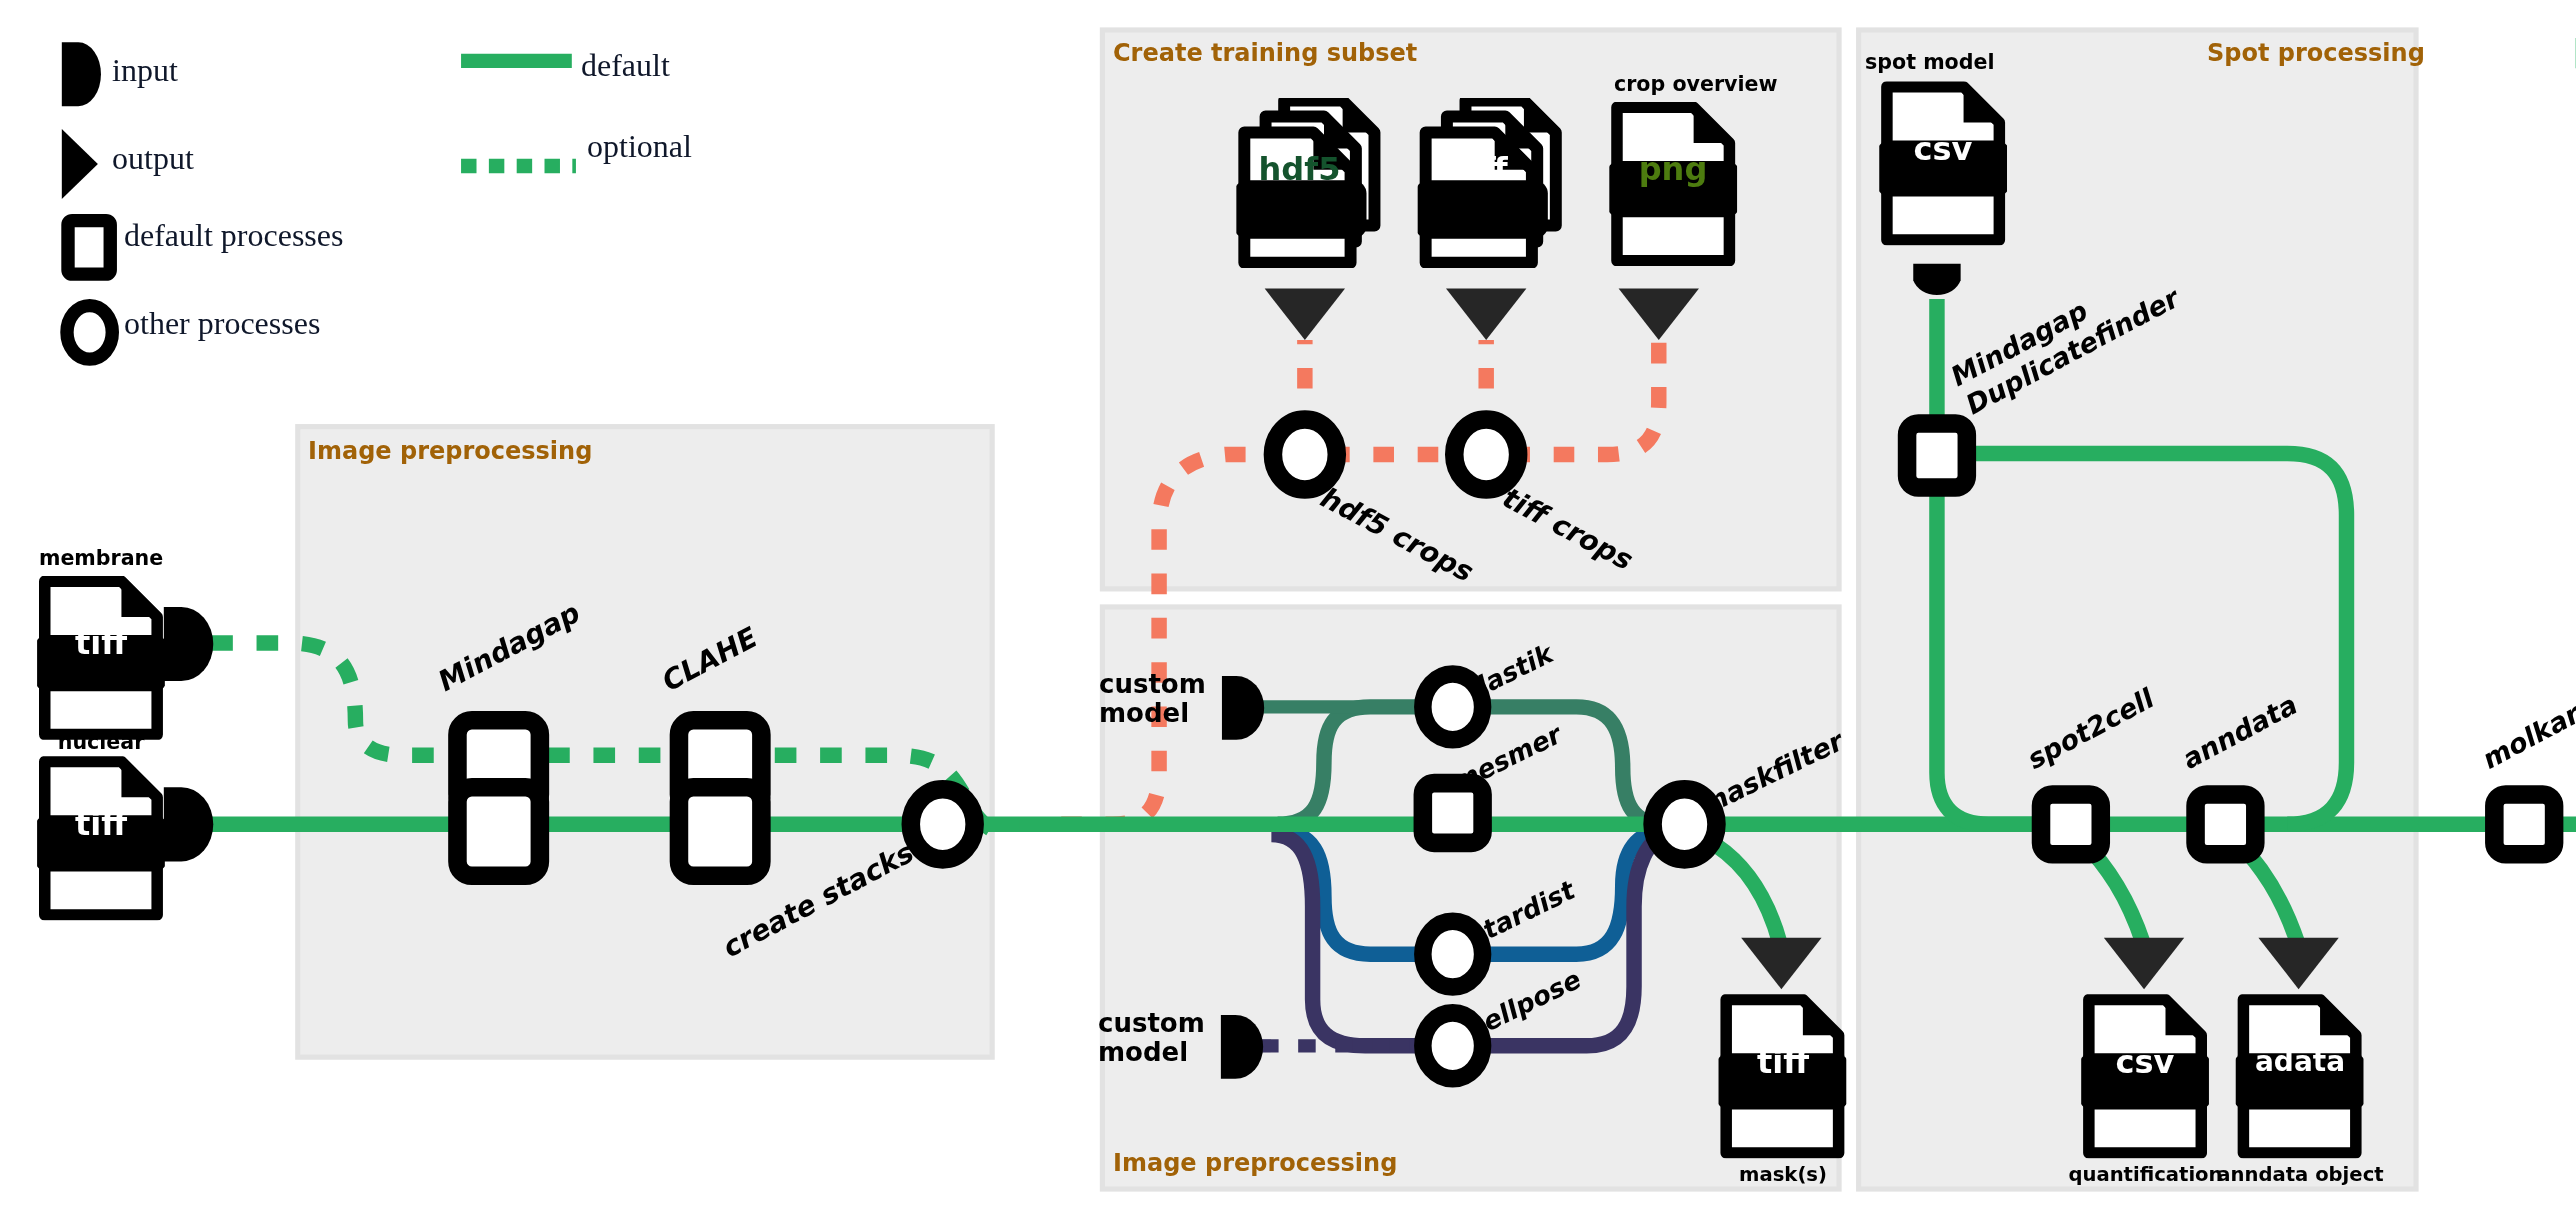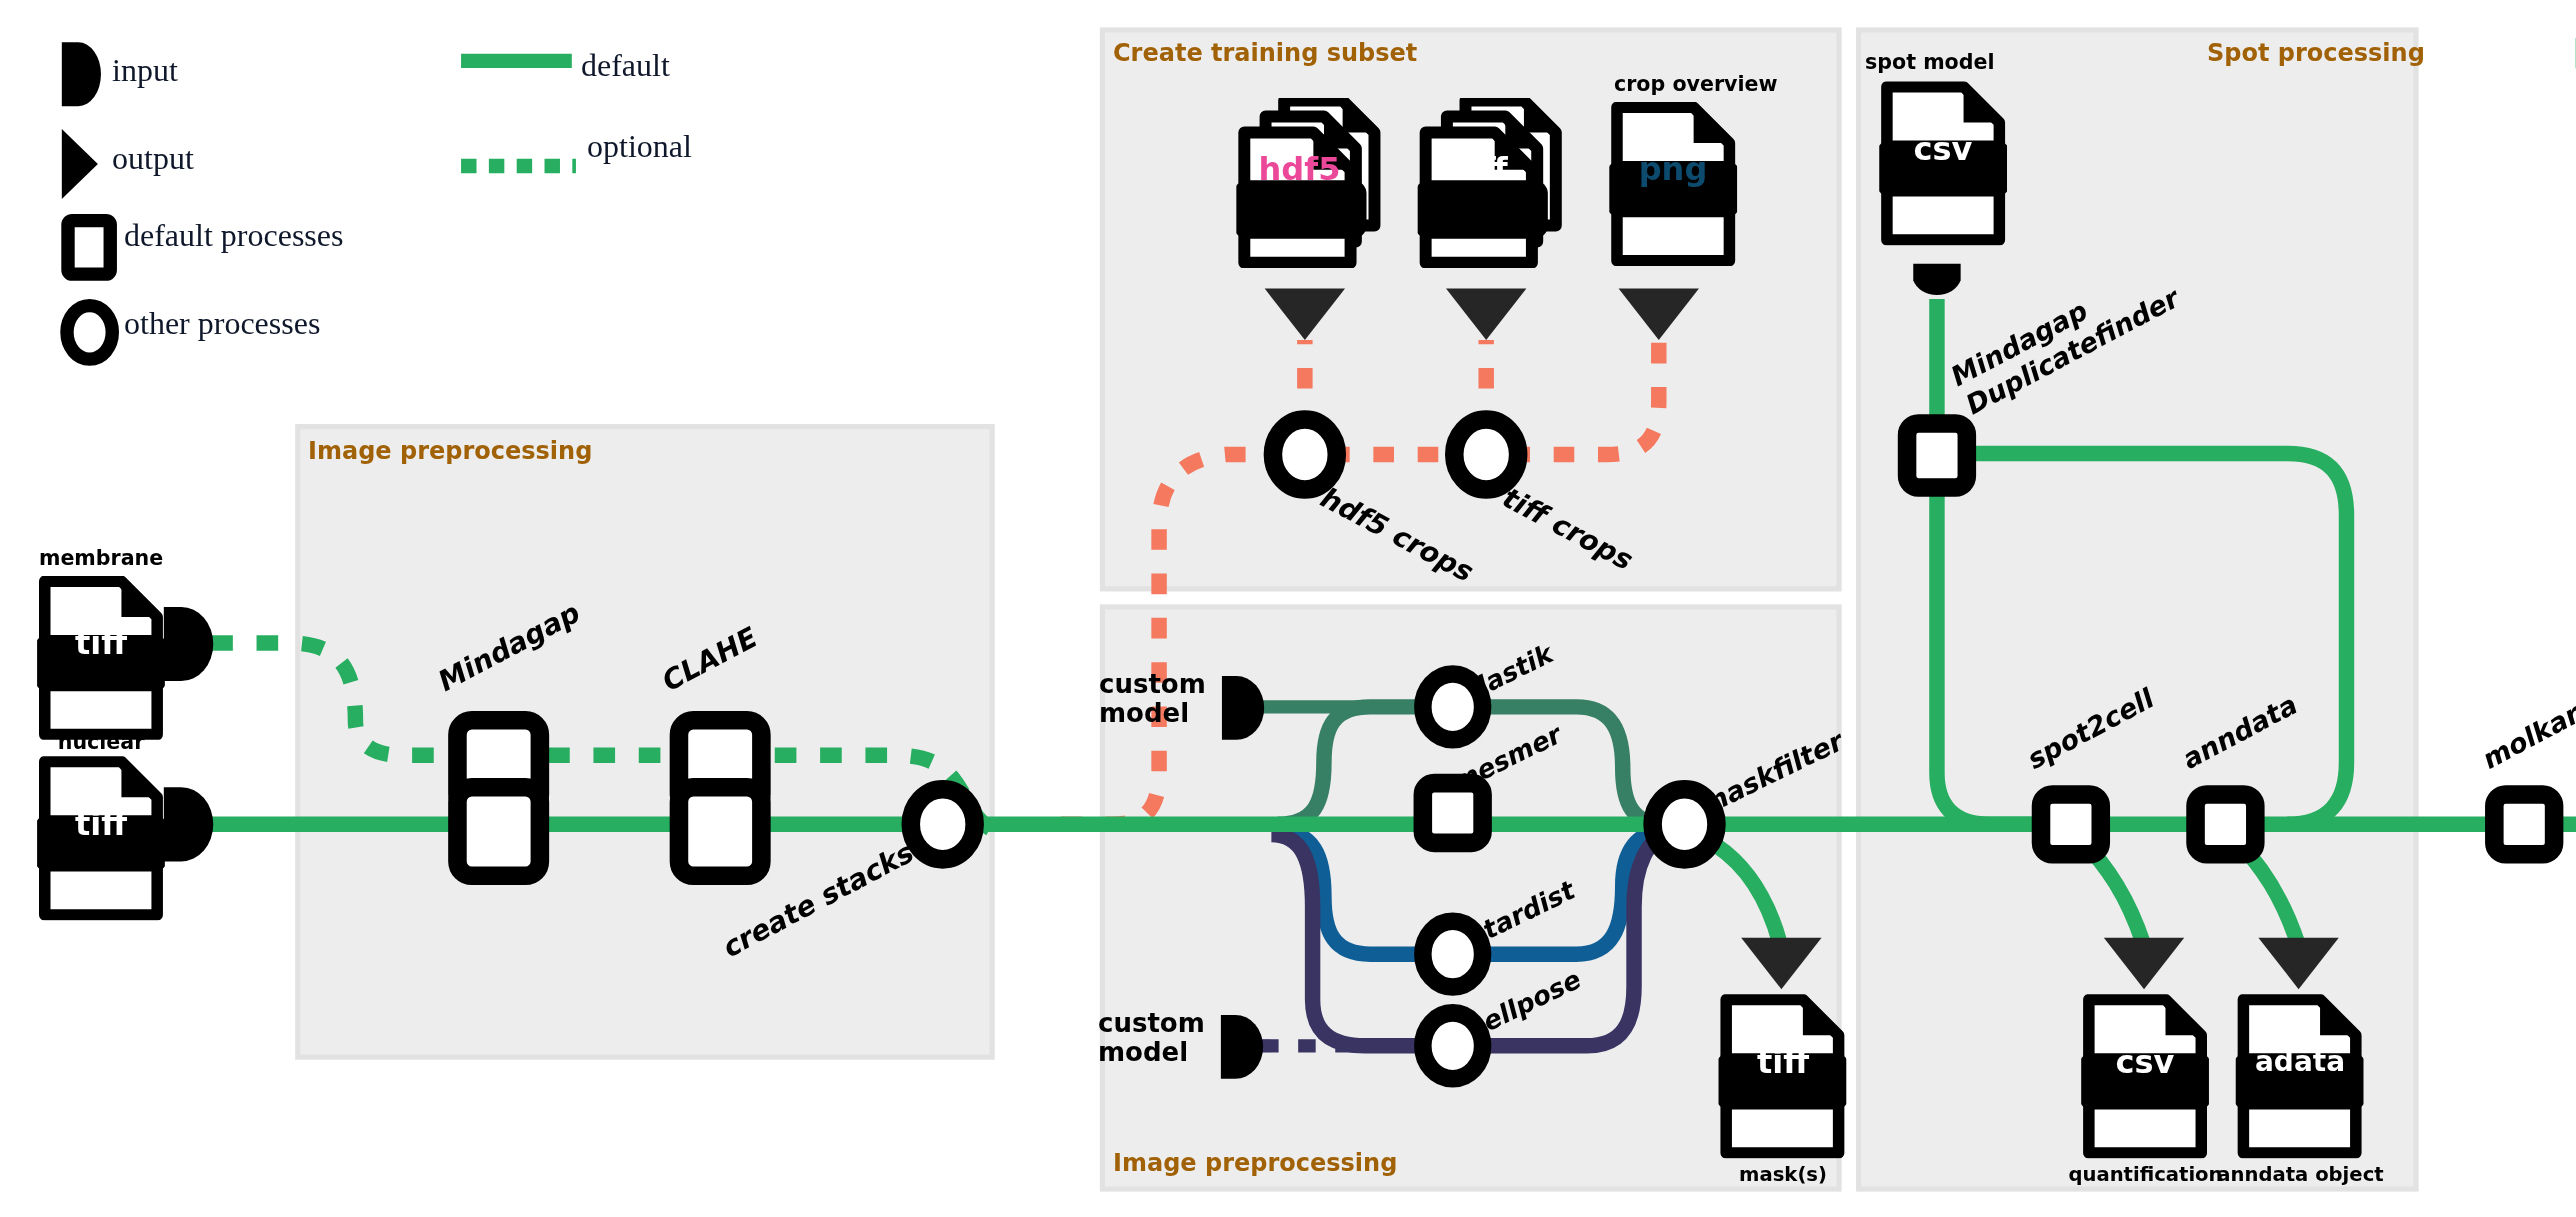--- a/index.html
+++ b/index.html
@@ -273,23 +273,23 @@
   <div class="legend-text" style="left:587px;top:128px;">optional</div>
 
   <div class="panel-title" style="left:308px;top:437px;">Image preprocessing</div>
   <div class="panel-title" style="left:1113px;top:39px;">Create training subset</div>
   <div class="panel-title" style="left:1113px;top:1149px;">Image preprocessing</div>
   <div class="panel-title" style="left:2207px;top:39px;">Spot processing</div>
 
   <div class="filecap" style="left:37px;top:624px;width:128px;font-size:32px;color:#fff;">tiff</div>
   <div class="filecap" style="left:37px;top:805px;width:128px;font-size:32px;color:#fff;">tiff</div>
   <div class="filecap" style="left:1879px;top:130px;width:128px;font-size:32px;color:#fff;text-transform:lowercase;">csv</div>
-  <div class="filecap" style="left:1235px;top:150px;width:129px;font-size:32px;color:#ec4899;">hdf5</div>
+  <div class="filecap" style="left:1235px;top:150px;width:129px;font-size:32px;color:#14532d;">hdf5</div>
   <div class="filecap" style="left:1417px;top:150px;width:129px;font-size:32px;color:#fff;">tiff</div>
-  <div class="filecap" style="left:1609px;top:150px;width:128px;font-size:32px;color:#0c4a6e;">png</div>
+  <div class="filecap" style="left:1609px;top:150px;width:128px;font-size:32px;color:#4d7c0f;">png</div>
   <div class="filecap" style="left:1719px;top:1043px;width:128px;font-size:32px;color:#fff;">tiff</div>
   <div class="filecap" style="left:2081px;top:1043px;width:128px;font-size:32px;color:#fff;">csv</div>
   <div class="filecap" style="left:2231px;top:1045px;width:138px;font-size:28px;color:#fff;">adata</div>
 
   <div class="filecap" style="left:21.6px;top:546px;width:159px;font-size:20.6px;">membrane</div>
   <div class="filecap" style="left:21.6px;top:730px;width:159px;font-size:20.6px;">nuclear</div>
   <div class="filecap" style="left:1865px;top:50px;width:159px;font-size:20.6px;text-align:left;">spot model</div>
   <div class="filecap" style="left:1602px;top:72px;width:144px;font-size:20.6px;margin-left:12px;">crop overview</div>
   <div class="filecap" style="left:1716px;top:1163px;width:134px;font-size:19.6px;">mask(s)</div>
   <div class="filecap" style="left:2055px;top:1163px;width:181px;font-size:19.6px;">quantification</div>

